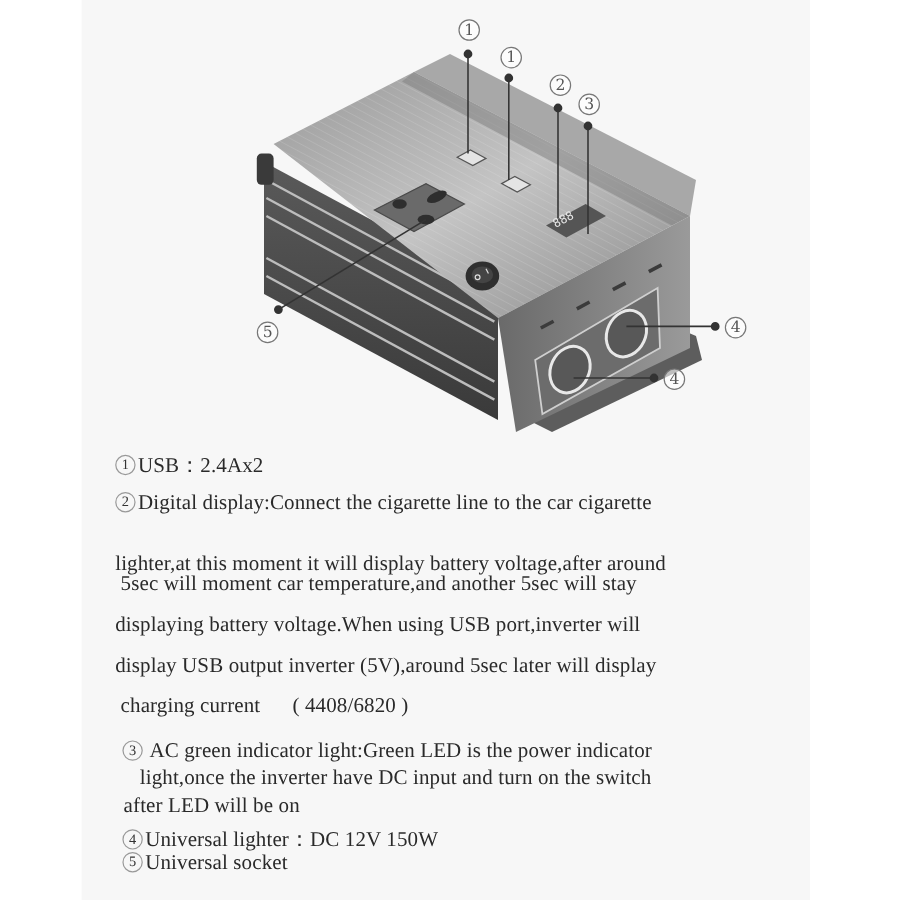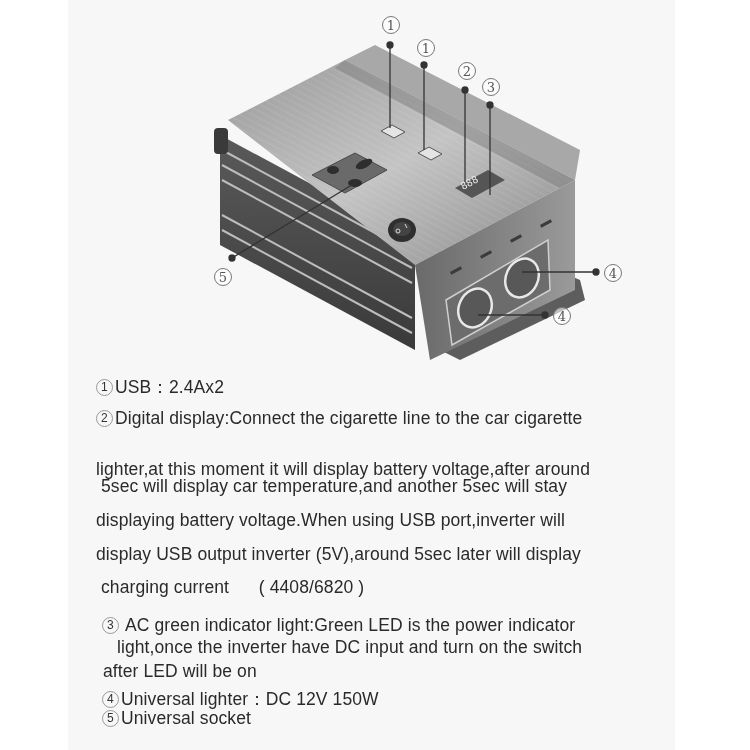--- a/index.html
+++ b/index.html
@@ -21,21 +21,21 @@
       position: absolute; font-family: "DejaVu Serif", serif;
       font-size: 13px; color: #555; width: 16px; height: 16px;
       border: 1px solid #777; border-radius: 50%;
       display: flex; align-items: center; justify-content: center;
       line-height: 1; background: rgba(255,255,255,0.6);
     }
     .text-block {
       position: absolute; left: 96px; top: 375px; width: 570px;
       font-size: 17.5px; letter-spacing: 0.1px;
     }
-    .line { position: absolute; white-space: nowrap; left: 0; }
+    .line { position: absolute; white-space: nowrap; left: 0; font-family: Liberation Serif, serif; }
     .num {
       display: inline-block; width: 15px; height: 15px; border: 1px solid #999;
       border-radius: 50%; font-size: 12px; line-height: 15px; text-align: center;
       vertical-align: 2px; margin-right: 2px; color: #333;
     }
   </style>
 </head>
 <body>
 
 <div class="panel"></div>
@@ -151,21 +151,21 @@
 </div>
 
 <div class="text-block">
   <div class="line" style="top:0px">
     <span class="num">1</span><span>USB：2.4Ax2</span>
   </div>
   <div class="line" style="top:33px">
     <span class="num">2</span><span>Digital display:Connect the cigarette line to the car cigarette</span>
   </div>
   <div class="line" style="top:84px">lighter,at this moment it will display battery voltage,after around</div>
-  <div class="line" style="top:101px;white-space:pre"> 5sec will display car temperature,and another 5sec will stay</div>
+  <div class="line" style="top:101px;white-space:pre"> 5sec will moment car temperature,and another 5sec will stay</div>
   <div class="line" style="top:135px">displaying battery voltage.When using USB port,inverter will</div>
   <div class="line" style="top:169px">display USB output inverter (5V),around 5sec later will display</div>
   <div class="line" style="top:202px;white-space:pre"> charging current      ( 4408/6820 )</div>
   <div class="line" style="top:240px;left:6px">
     <span class="num">3</span><span style="white-space:pre"> AC green indicator light:Green LED is the power indicator</span>
   </div>
   <div class="line" style="top:262px;white-space:pre;left:16px"> light,once the inverter have DC input and turn on the switch</div>
   <div class="line" style="top:286px;left:7px">after LED will be on</div>
   <div class="line" style="top:312px;left:6px">
     <span class="num">4</span><span>Universal lighter：DC 12V 150W</span>

